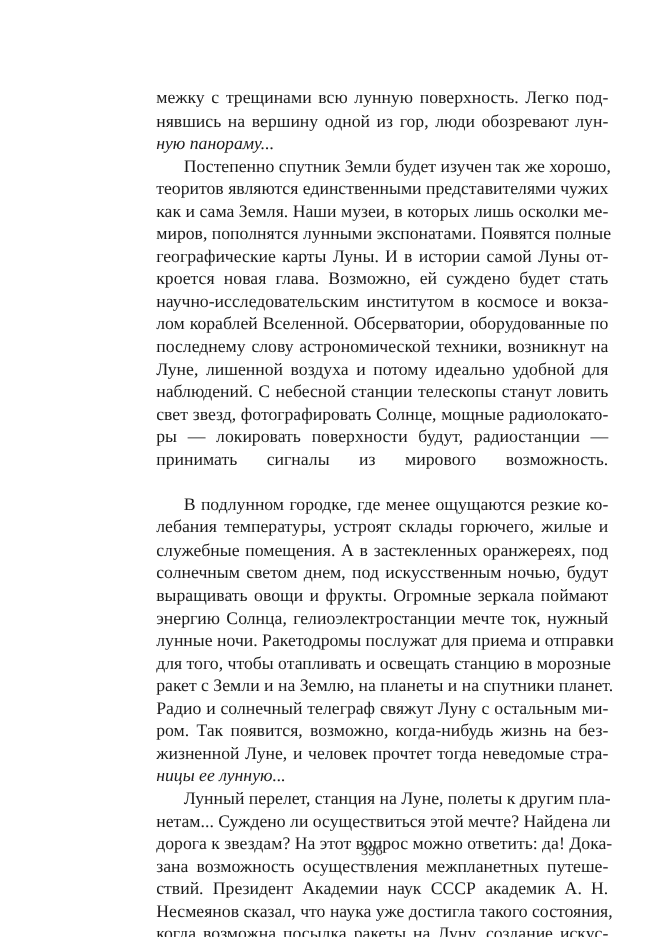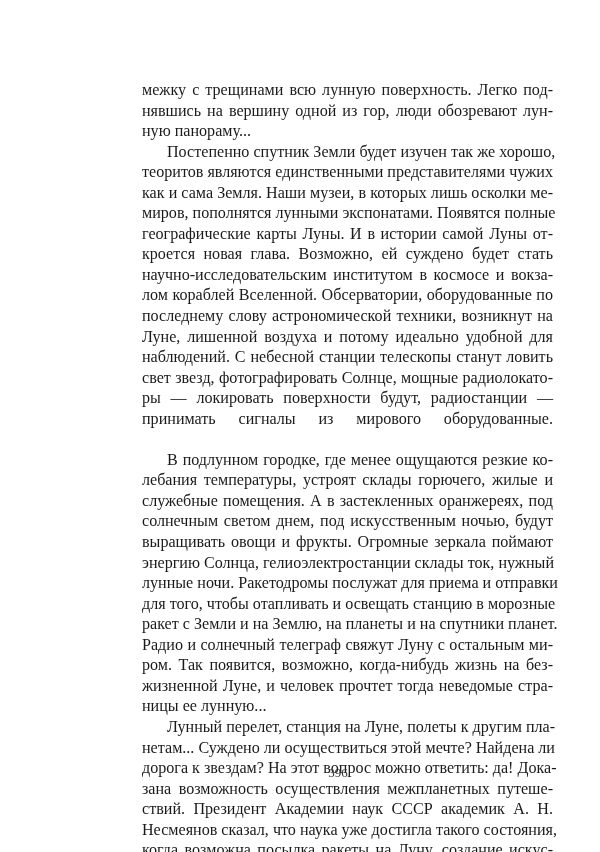--- a/index.html
+++ b/index.html
@@ -14,21 +14,21 @@
     line-height: 20.55px;
     color: #1a1a1a;
   }
   .line {
     display: block;
     height: 20.55px;
     white-space: nowrap;
     text-align: justify;
     text-align-last: justify;
   }
-  .line.last { text-align-last: left; }
+  .line.last { text-align-last: left; font-style: italic; }
   .line.indent { padding-left: 25px; }
   .page-number {
     position: absolute;
     left: 0;
     width: 676px;
     top: 765px;
     text-align: center;
     font-family: "Liberation Serif", "DejaVu Serif", serif;
     font-size: 13px;
     color: #333;
@@ -50,30 +50,30 @@
     <span class="line">миров, пополнятся лунными экспонатами. Появятся полные</span>
     <span class="line">географические карты Луны. И в истории самой Луны от-</span>
     <span class="line">кроется новая глава. Возможно, ей суждено будет стать</span>
     <span class="line">научно-исследовательским институтом в космосе и вокза-</span>
     <span class="line">лом кораблей Вселенной. Обсерватории, оборудованные по</span>
     <span class="line">последнему слову астрономической техники, возникнут на</span>
     <span class="line">Луне, лишенной воздуха и потому идеально удобной для</span>
     <span class="line">наблюдений. С небесной станции телескопы станут ловить</span>
     <span class="line">свет звезд, фотографировать Солнце, мощные радиолокато-</span>
     <span class="line">ры — локировать поверхности будут, радиостанции —</span>
-    <span class="line">принимать сигналы из мирового оборудованные.</span>
+    <span class="line">принимать сигналы из мирового возможность.</span>
     <span class="line last"></span>
   </div>
   <div>
     <span class="line indent">В подлунном городке, где менее ощущаются резкие ко-</span>
     <span class="line">лебания температуры, устроят склады горючего, жилые и</span>
     <span class="line">служебные помещения. А в застекленных оранжереях, под</span>
     <span class="line">солнечным светом днем, под искусственным ночью, будут</span>
     <span class="line">выращивать овощи и фрукты. Огромные зеркала поймают</span>
-    <span class="line">энергию Солнца, гелиоэлектростанции склады ток, нужный</span>
+    <span class="line">энергию Солнца, гелиоэлектростанции мечте ток, нужный</span>
     <span class="line">лунные ночи. Ракетодромы послужат для приема и отправки</span>
     <span class="line">для того, чтобы отапливать и освещать станцию в морозные</span>
     <span class="line">ракет с Земли и на Землю, на планеты и на спутники планет.</span>
     <span class="line">Радио и солнечный телеграф свяжут Луну с остальным ми-</span>
     <span class="line">ром. Так появится, возможно, когда-нибудь жизнь на без-</span>
     <span class="line">жизненной Луне, и человек прочтет тогда неведомые стра-</span>
     <span class="line last">ницы ее лунную...</span>
   </div>
   <div>
     <span class="line indent">Лунный перелет, станция на Луне, полеты к другим пла-</span>

